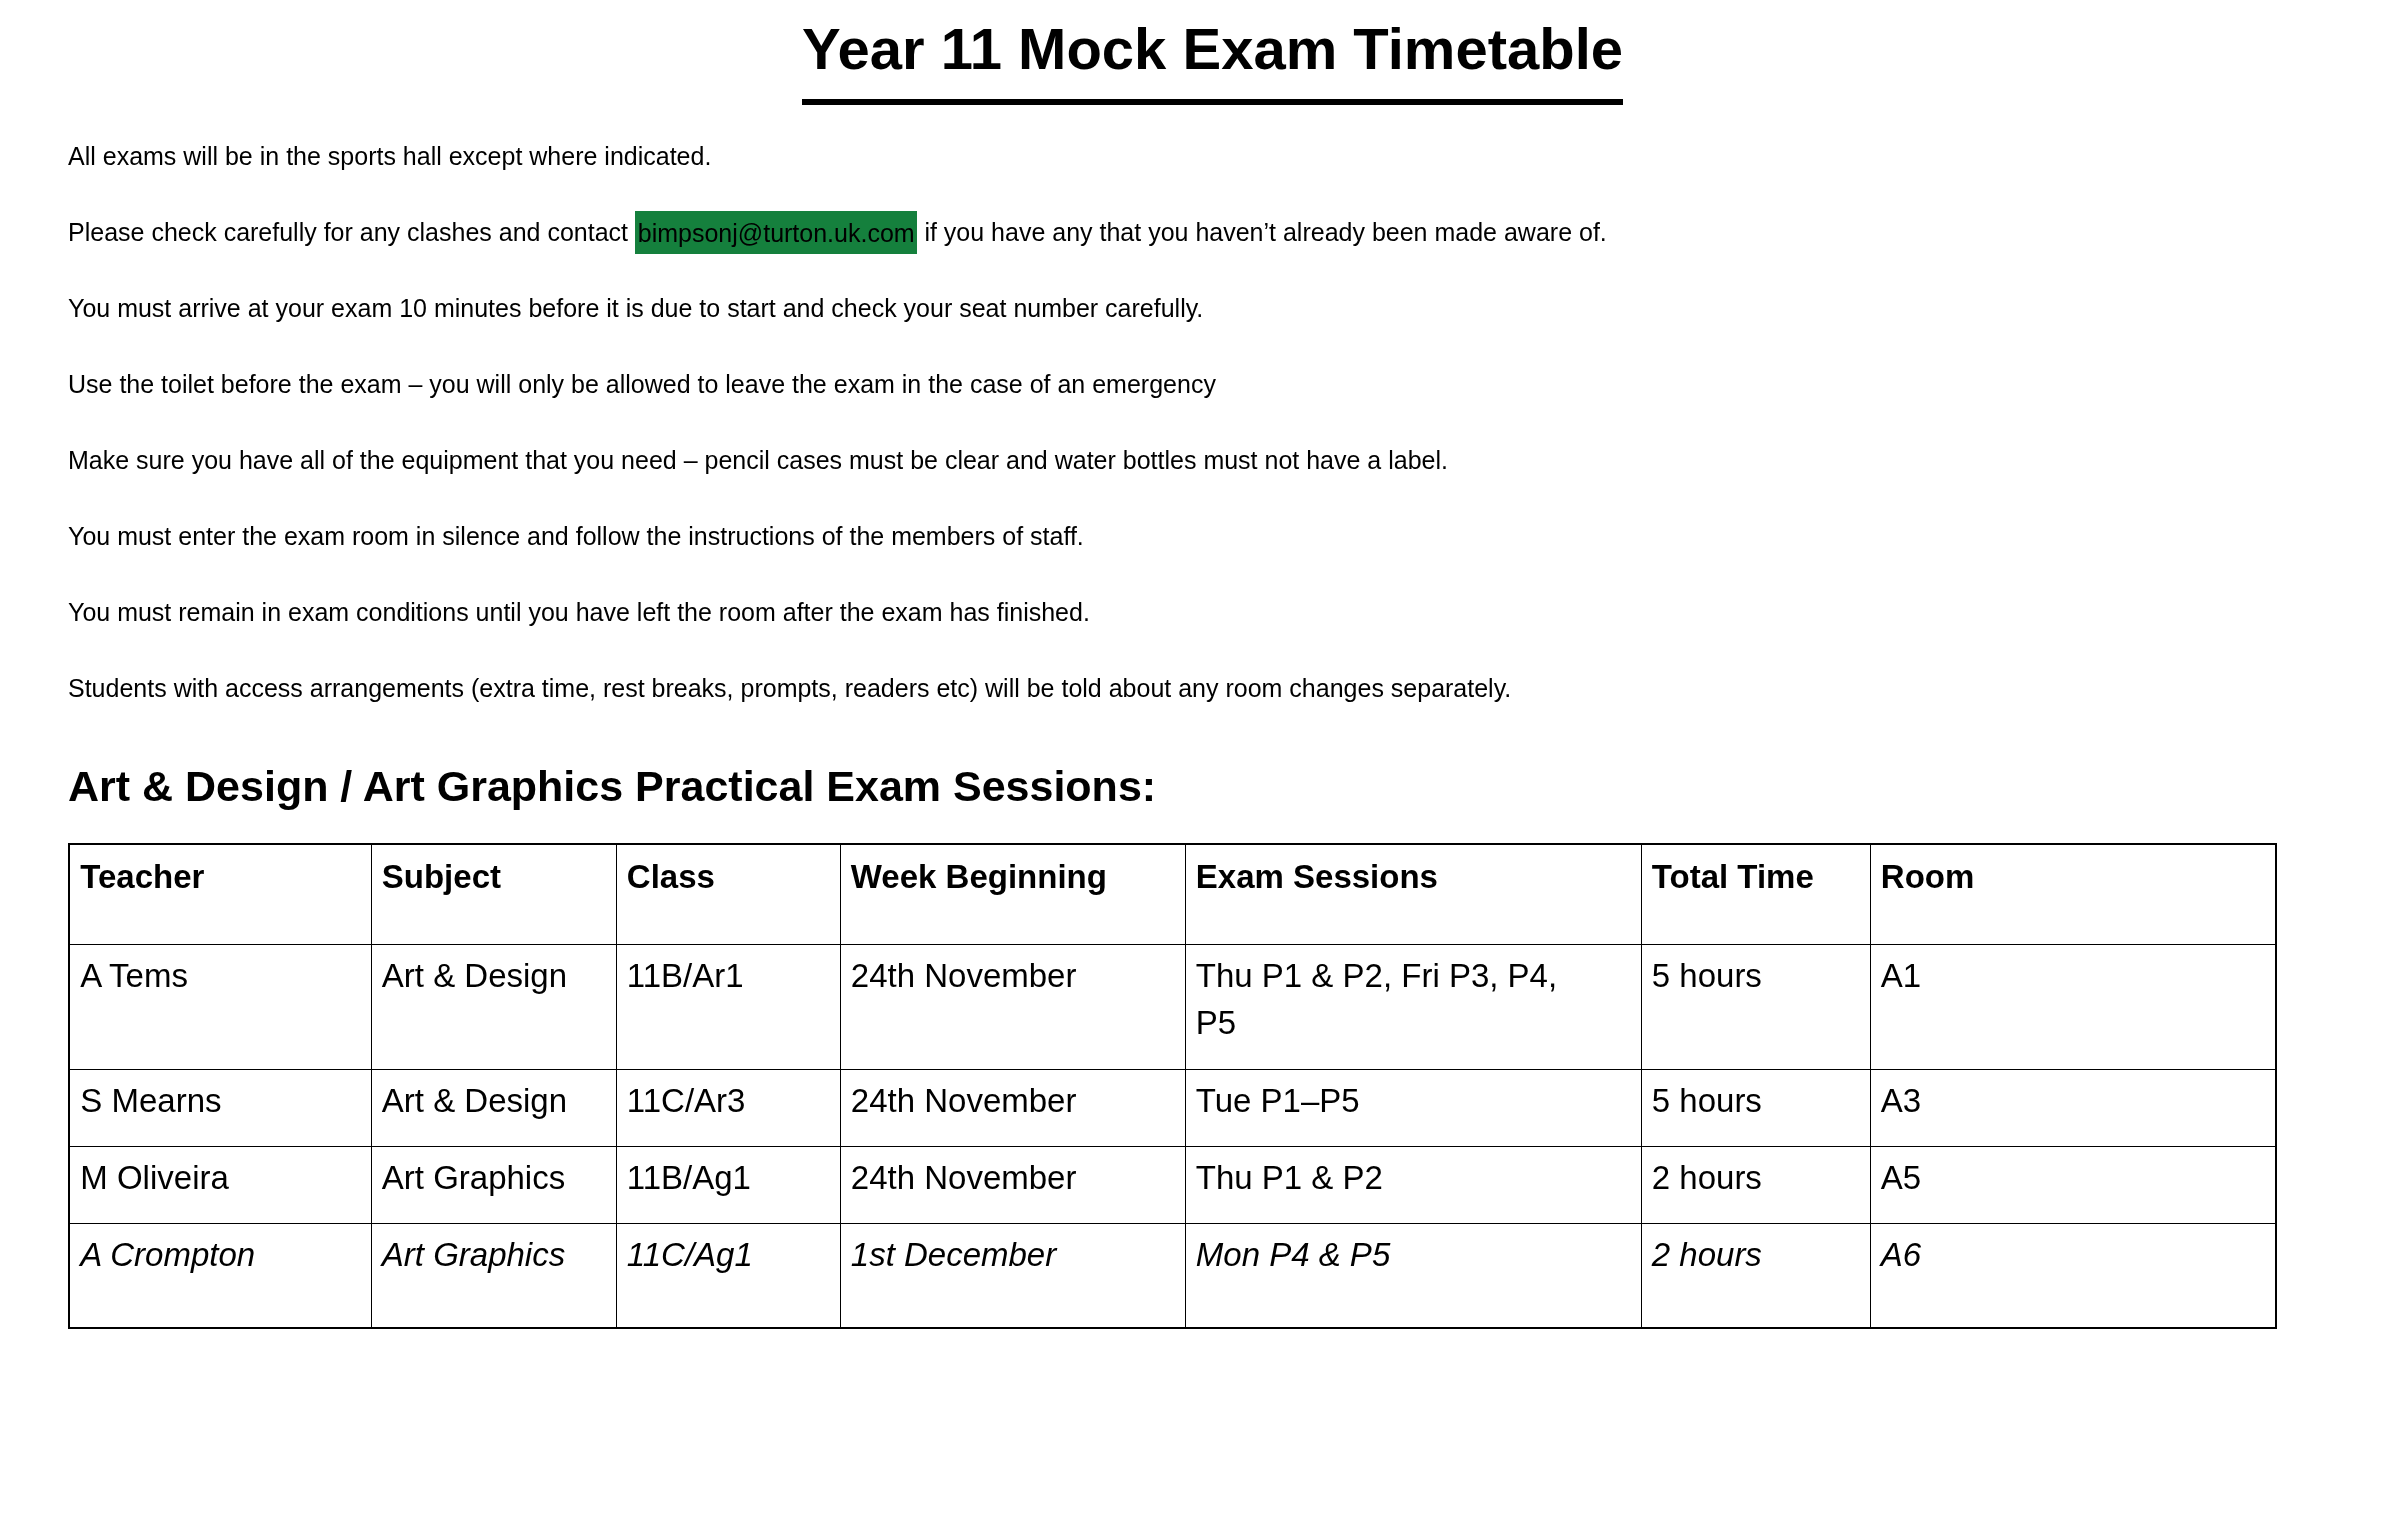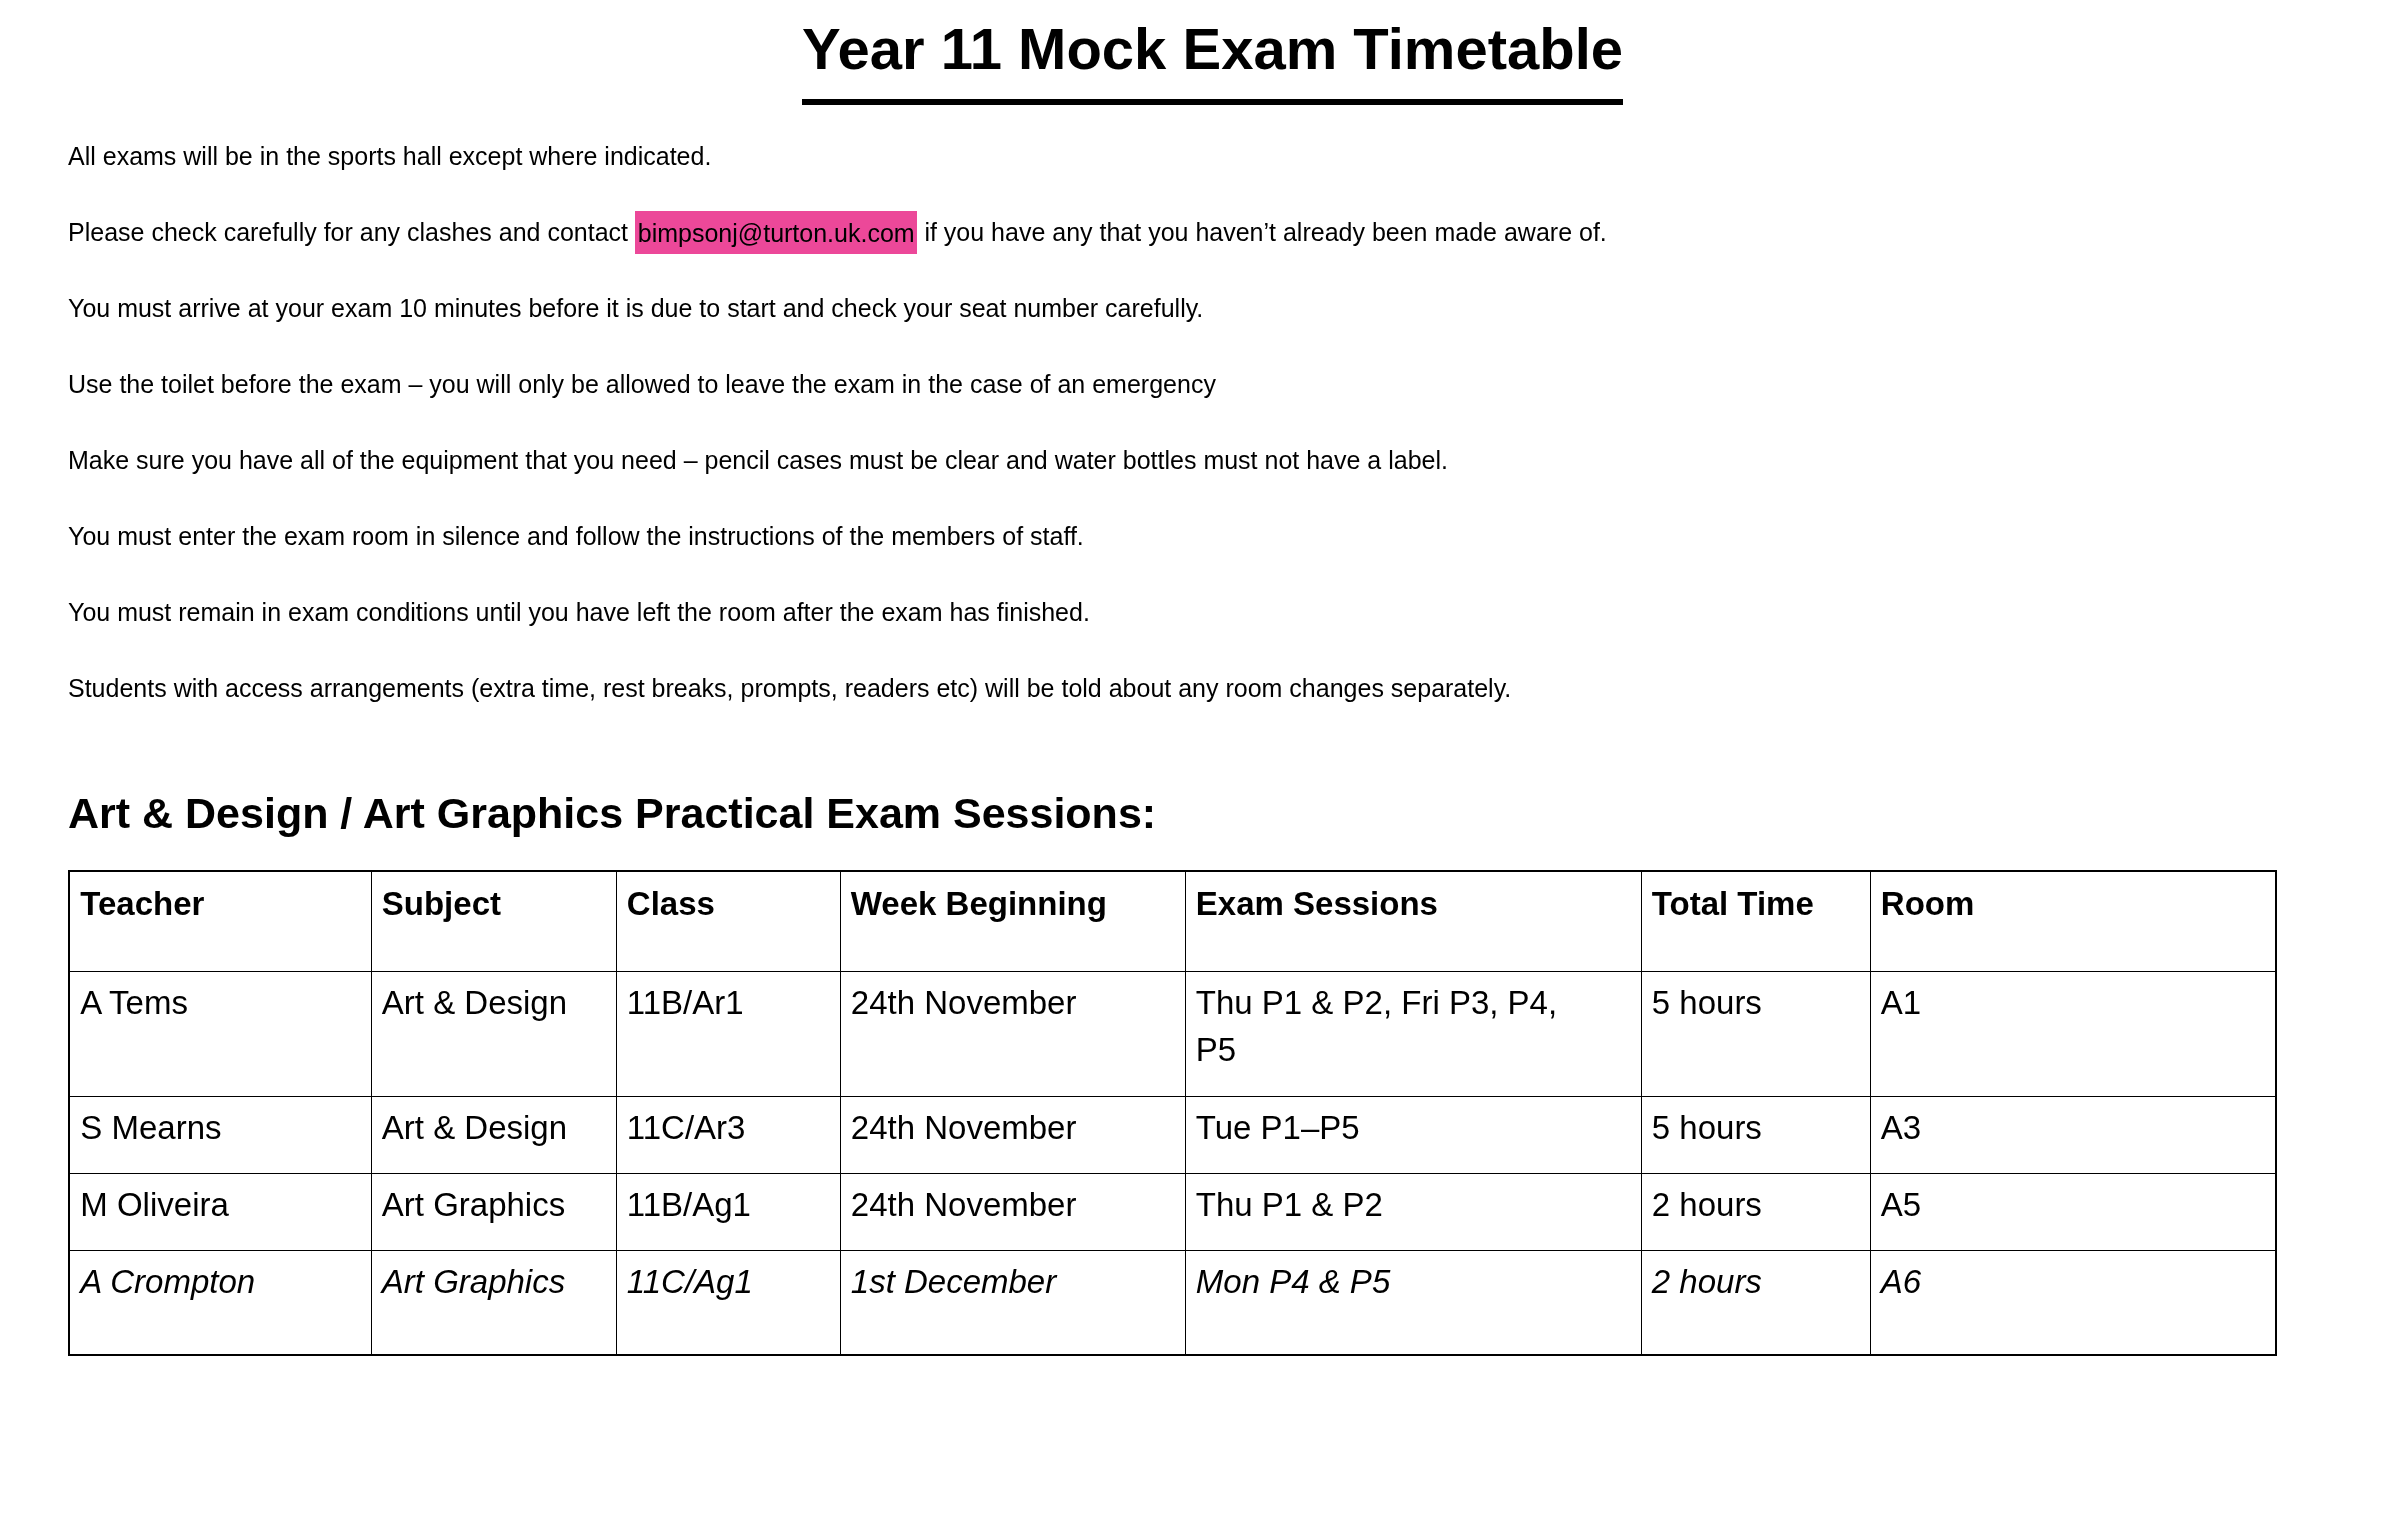--- a/index.html
+++ b/index.html
@@ -31,28 +31,28 @@
   }
   .notes {
     margin-top: 28px;
   }
   .notes p {
     font-size: 25px;
     line-height: 47px;
     margin: 0 0 29px 0;
   }
   .hl {
-    background: #ec4899;
+    background: #15803d;
     padding: 7.5px 2.8px;
   }
   .section-heading {
     font-size: 43px;
     font-weight: bold;
     line-height: 52px;
-    margin-top: 75px;
+    margin-top: 48px;
   }
   table {
     margin-top: 31px;
     border-collapse: collapse;
     table-layout: fixed;
     width: 2206px;
     border: 2.8px solid #000000;
   }
   th, td {
     border: 1.9px solid #000000;

